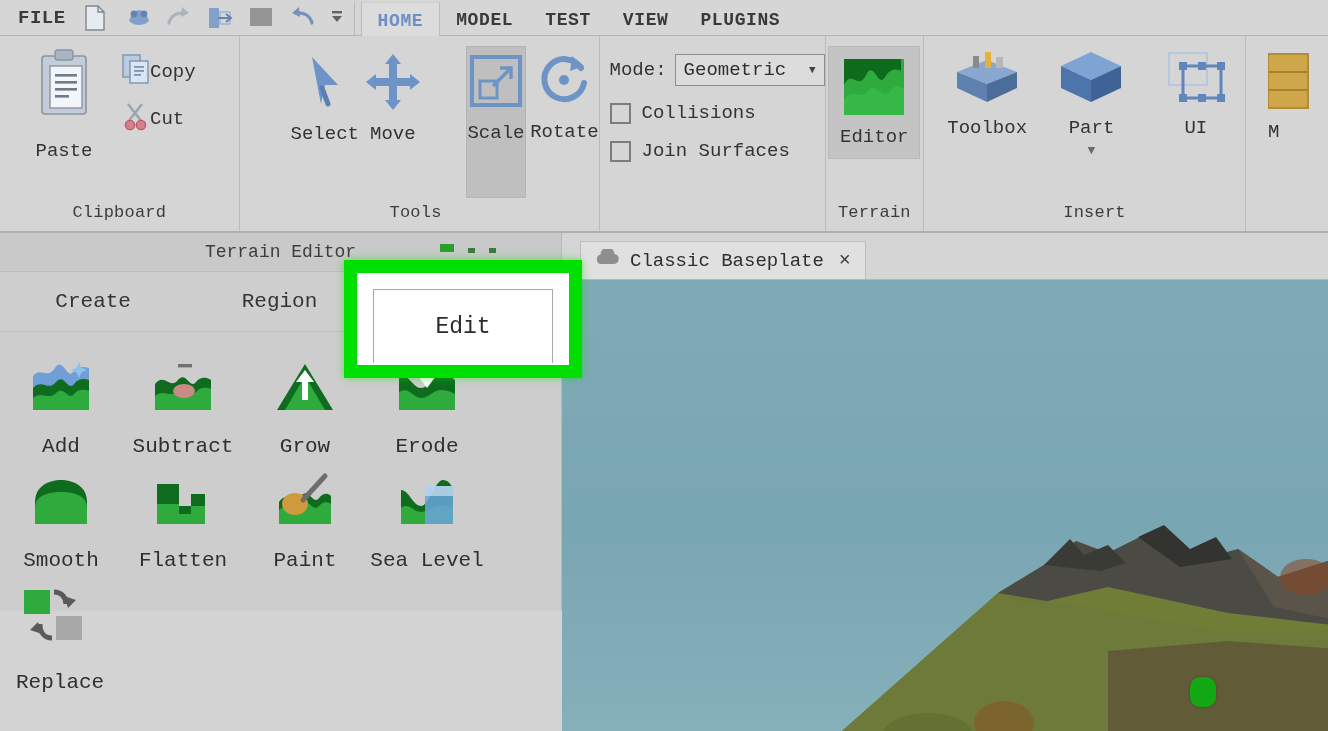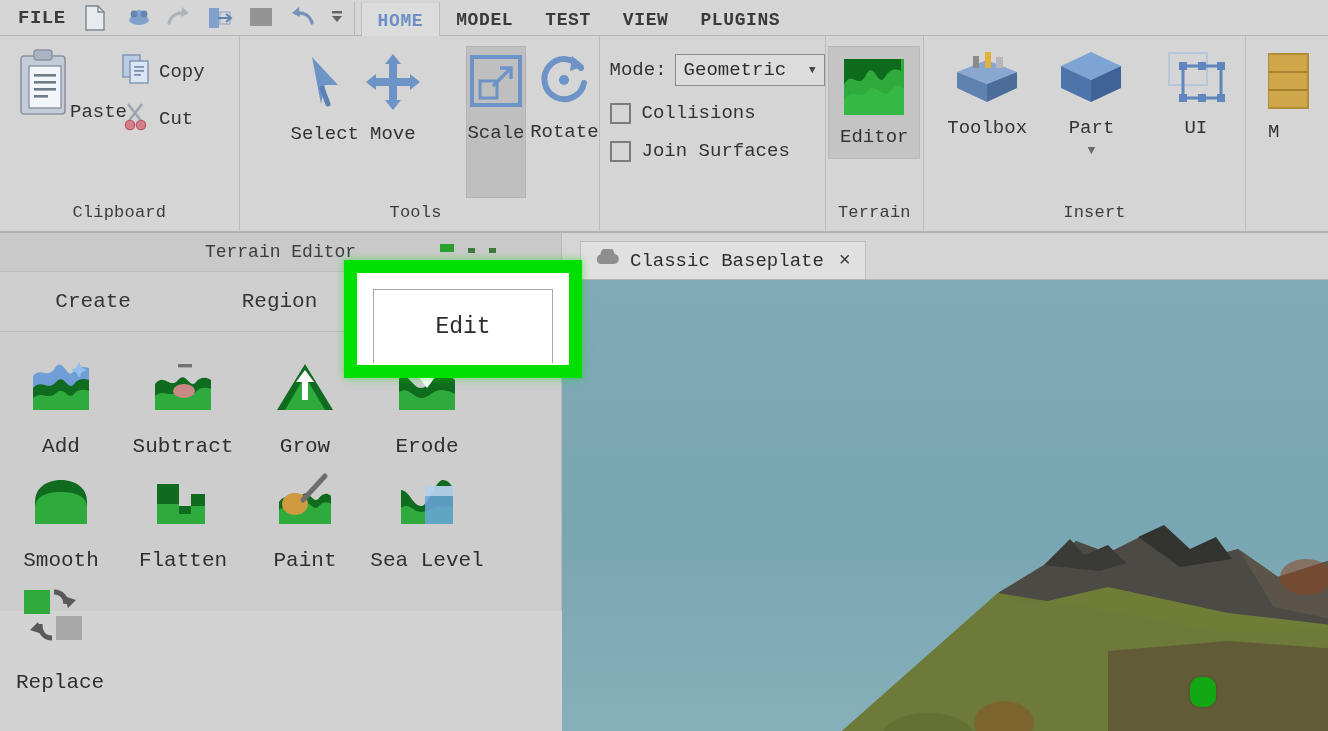--- a/index.html
+++ b/index.html
@@ -53,24 +53,24 @@
   .rgroup + .rgroup { border-left: 1px solid #bcbcbc; }
   .rgroup-body { flex: 1; display: flex; align-items: flex-start; }
   .rgroup-label {
     text-align: center; font-size: 17px; color: #3c3c3c;
     padding-bottom: 9px; letter-spacing: .2px;
   }
 
   
   .clipboard { width: 262px; }
   .clip-body { display: flex; padding: 12px 0 0 16px; gap: 10px; }
-  .big-btn { display: flex; align-items: flex-end; width: 96px; }
+  .big-btn { display: flex; flex-direction: column; align-items: center; width: 96px; gap: 13px; }
   .big-btn .lbl { font-size: 19px; color: #333; margin-top: 4px; }
   .clip-list { display: flex; flex-direction: column; gap: 12px; padding-top: 6px; }
-  .clip-item { display: flex; align-items: center; gap: 9px; }
+  .clip-item { display: flex; align-items: center; }
   .clip-item .lbl { font-size: 19px; color: #333; }
 
   
   .tools { width: 360px; padding-left: 37px; }
   .tools-body { display: flex; padding: 10px 0 0 14px; gap: 4px; }
   .tool-btn {
     display: flex; flex-direction: column; align-items: center;
     width: 86px; padding: 6px 0 10px;
   }
   .tool-btn.sel { background: #bfbfbf; border: 1px solid #b5b5b5; height: 152px; margin-left: 39px; }

